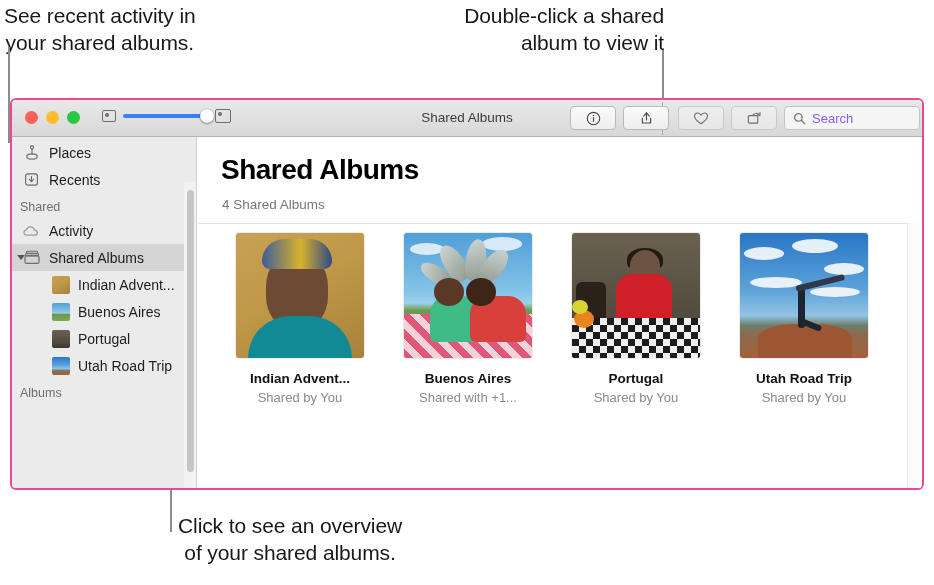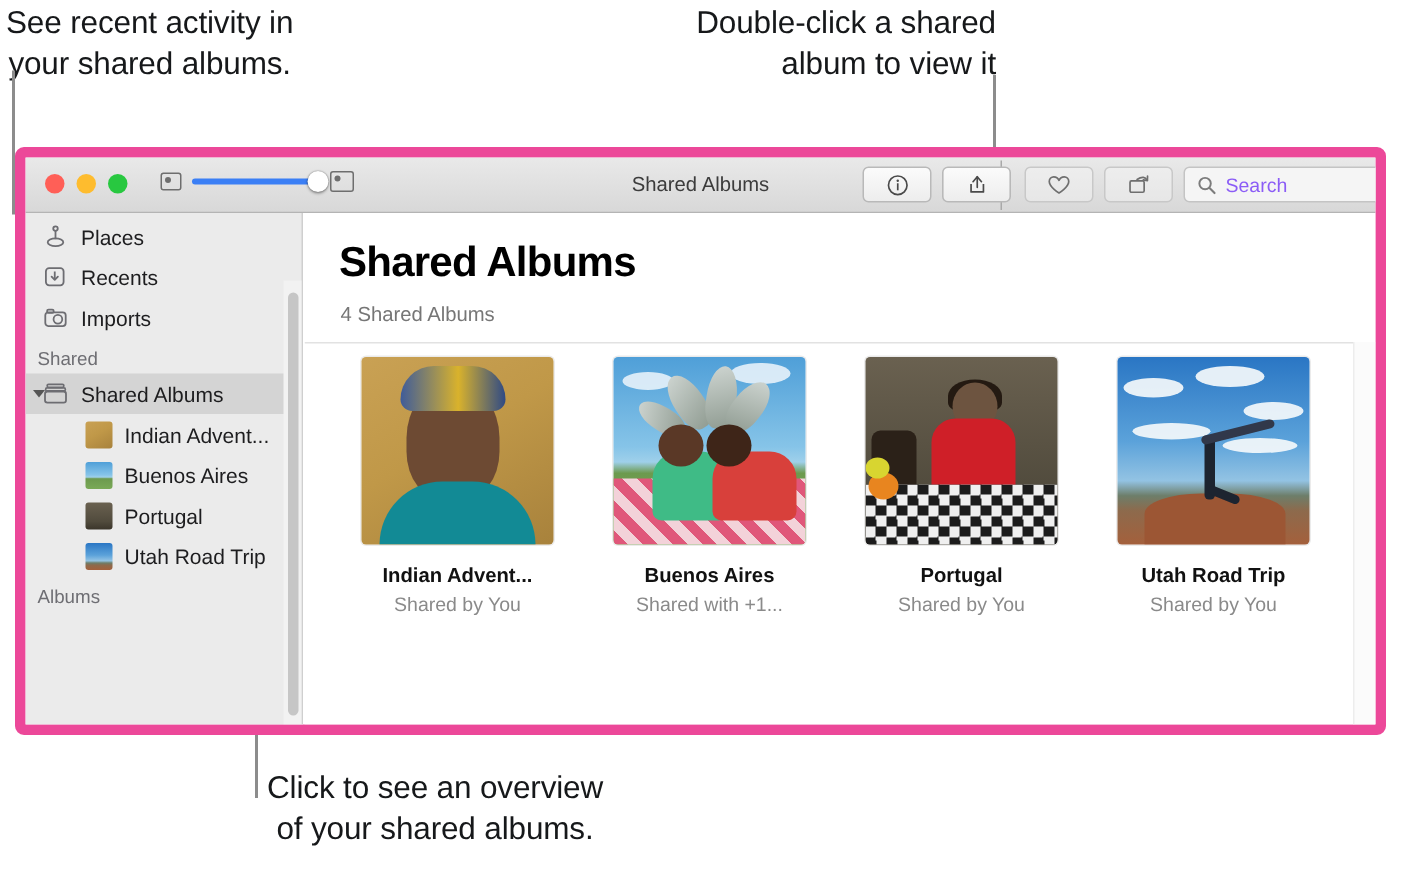--- a/index.html
+++ b/index.html
@@ -29,21 +29,21 @@
   #leader-left   { left:8px;   top:47px;  height:96px; }
   #leader-right  { left:662px; top:50px;  height:204px; }
   #leader-bottom { left:170px; top:490px; height:42px; }
 
   
   .window{
     position:absolute;
     left:10px; top:98px;
     width:914px; height:392px;
     background:#ffffff;
-    border:7px solid #ec4899;
+    border:2px solid #ec4899;
     border-radius:6px;
     overflow:hidden;
     box-sizing:border-box;
   }
 
   
   .titlebar{
     position:absolute; left:0; top:0; right:0; height:37px;
     background:linear-gradient(to bottom,#e9e9e9 0%,#d8d8d8 100%);
     border-bottom:1px solid #b4b4b4;
@@ -284,33 +284,31 @@
       <span class="sicon">
         <svg width="15" height="15" viewBox="0 0 15 15">
           <rect x="1.6" y="1.8" width="11.8" height="11.4" rx="2.2" fill="none" stroke="#6d6d72" stroke-width="1.2"></rect>
           <line x1="7.5" y1="4" x2="7.5" y2="9.2" stroke="#6d6d72" stroke-width="1.2"></line>
           <path d="M5.4 7.4 L7.5 9.6 L9.6 7.4" fill="none" stroke="#6d6d72" stroke-width="1.2" stroke-linecap="round" stroke-linejoin="round"></path>
         </svg>
       </span>
       <span>Recents</span>
     </div>
 
+
+    <div class="shead">Shared</div>
+
     <div class="srow">
       <span class="sicon">
-        <svg width="16" height="14" viewBox="0 0 16 14">
-          <rect x="1.2" y="3.2" width="13.6" height="9.2" rx="2" fill="none" stroke="#6d6d72" stroke-width="1.2"></rect>
-          <circle cx="9.6" cy="7.8" r="2.9" fill="none" stroke="#6d6d72" stroke-width="1.2"></circle>
-          <rect x="2.4" y="1.4" width="4.4" height="2.2" rx="1" fill="none" stroke="#6d6d72" stroke-width="1.2"></rect>
+        <svg width="17" height="12" viewBox="0 0 17 12">
+          <path d="M4.3 10.2 C2.3 10.2 1 9 1 7.5 C1 6.1 2.1 5 3.5 4.9 C3.9 3.1 5.5 1.8 7.4 1.8 C9.4 1.8 11 3.2 11.3 5.1 C13 5.2 14.4 6.3 14.4 7.7 C14.4 9.1 13.2 10.2 11.6 10.2 Z" fill="none" stroke="#9a9aa0" stroke-width="1.2" stroke-linejoin="round"></path>
         </svg>
       </span>
-      <span>Imports</span>
-    </div>
-
-    <div class="shead">Shared</div>
-
+      <span>Activity</span>
+    </div>
 
     <div class="srow selected">
       <span class="tri down"></span>
       <span class="sicon">
         <svg width="16" height="15" viewBox="0 0 16 15">
           <rect x="2.4" y="1.2" width="11.2" height="2" rx="1" fill="none" stroke="#6d6d72" stroke-width="1.1"></rect>
           <rect x="1.4" y="3.6" width="13.2" height="2" rx="1" fill="none" stroke="#6d6d72" stroke-width="1.1"></rect>
           <rect x="1" y="6" width="14" height="7.4" rx="1.6" fill="none" stroke="#6d6d72" stroke-width="1.2"></rect>
         </svg>
       </span>

